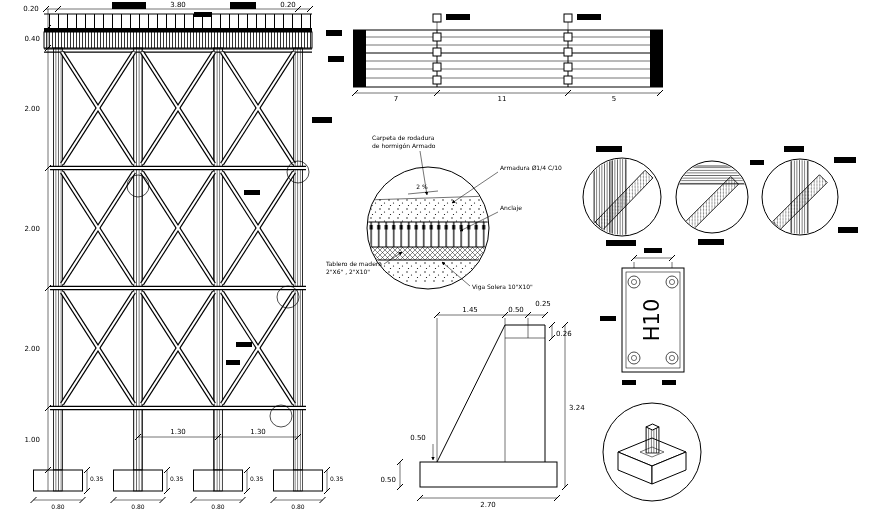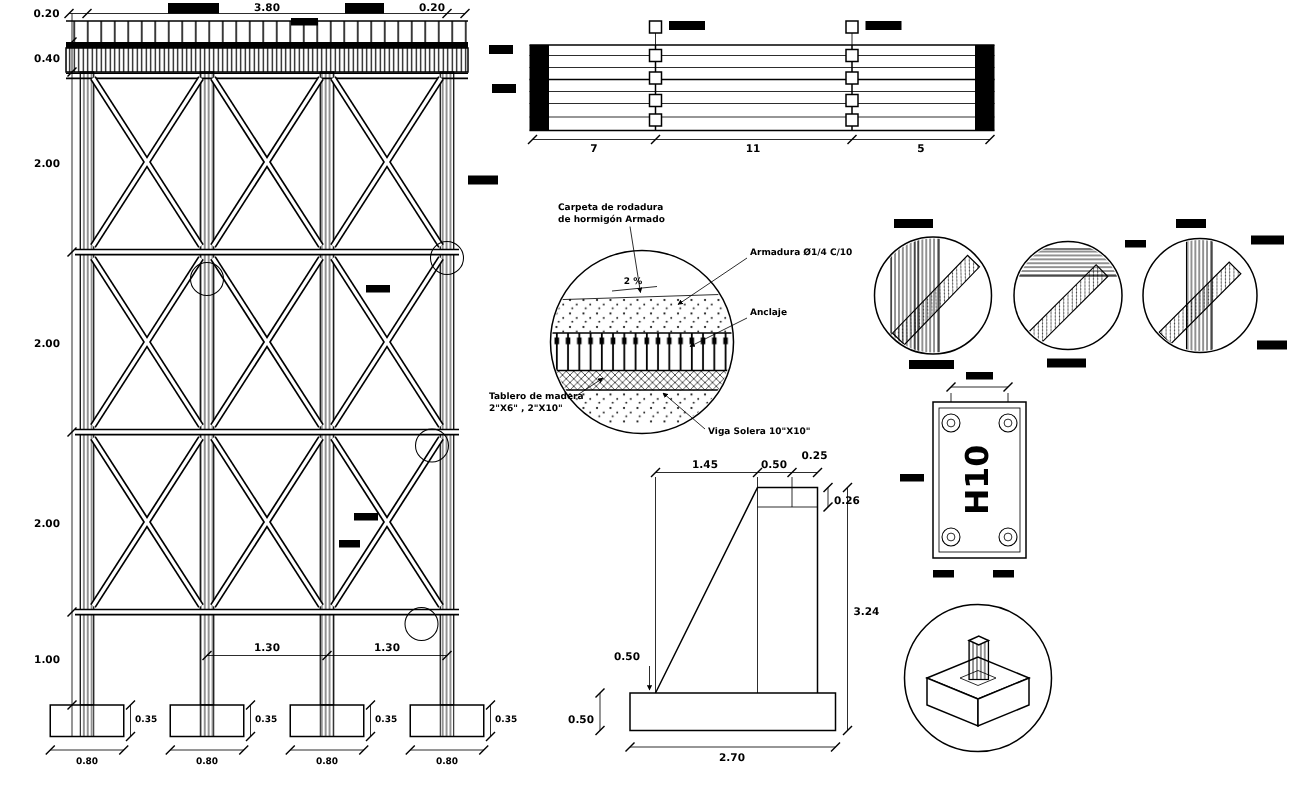--- a/index.html
+++ b/index.html
@@ -1,17 +1,17 @@
 <!DOCTYPE html>
 <html><head>
 <meta charset="utf-8">
 <style>
   html,body{margin:0;padding:0;background:#ffffff;}
   .canvas{position:relative;width:870px;height:521px;background:#fff;overflow:hidden;
-          font-family:"DejaVu Sans",sans-serif;font-weight:bold;}
+          font-family:"DejaVu Sans",sans-serif;}
   svg{position:absolute;left:0;top:0;}
   svg text{fill:#000;font-family:"DejaVu Sans",sans-serif;}
   .t6{font-size:6px}
   .t7{font-size:7px}
   .ln{stroke:#000;stroke-width:1;fill:none}
   .lt{stroke:#000;stroke-width:.7;fill:none}
   .th{stroke:#000;stroke-width:.55;fill:none}
   .m4{stroke:#000;stroke-width:4.5;fill:none}
   .mw{stroke:#fff;stroke-width:2.2;fill:none}
   .bar{fill:#000}

